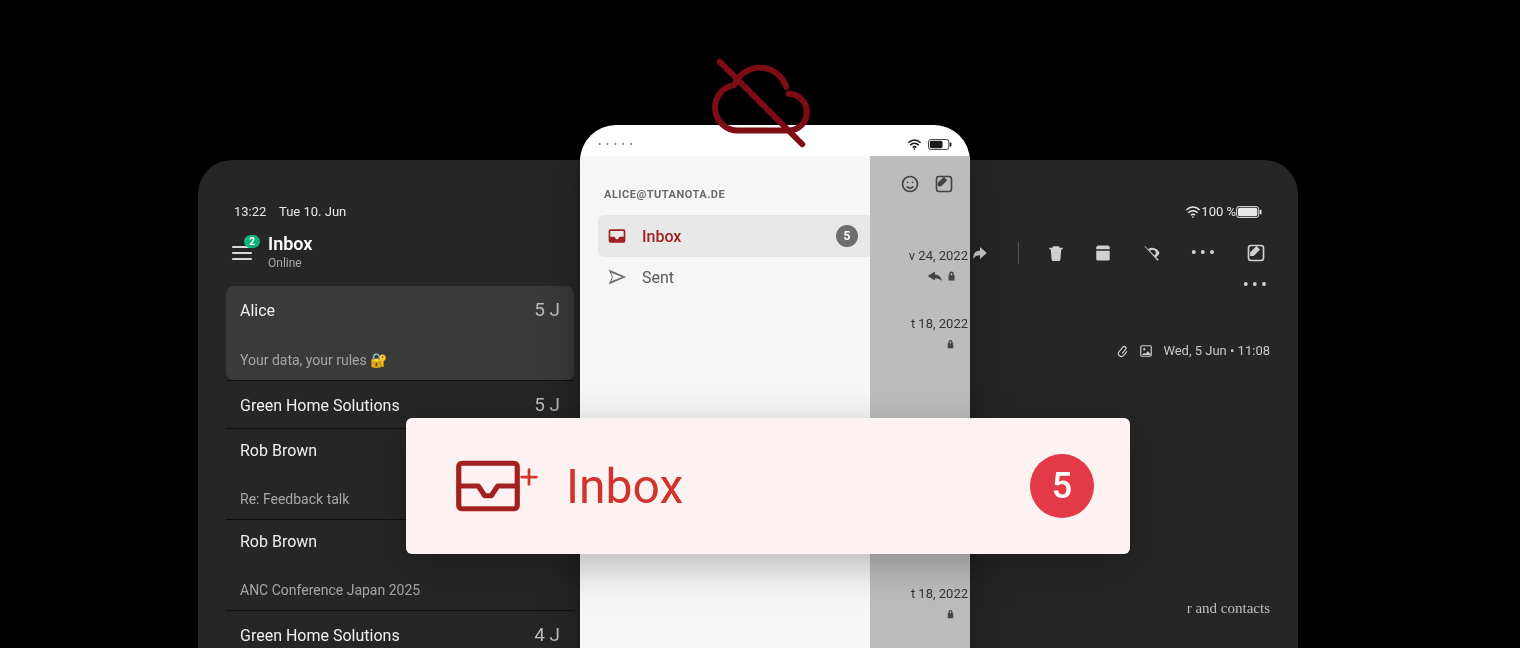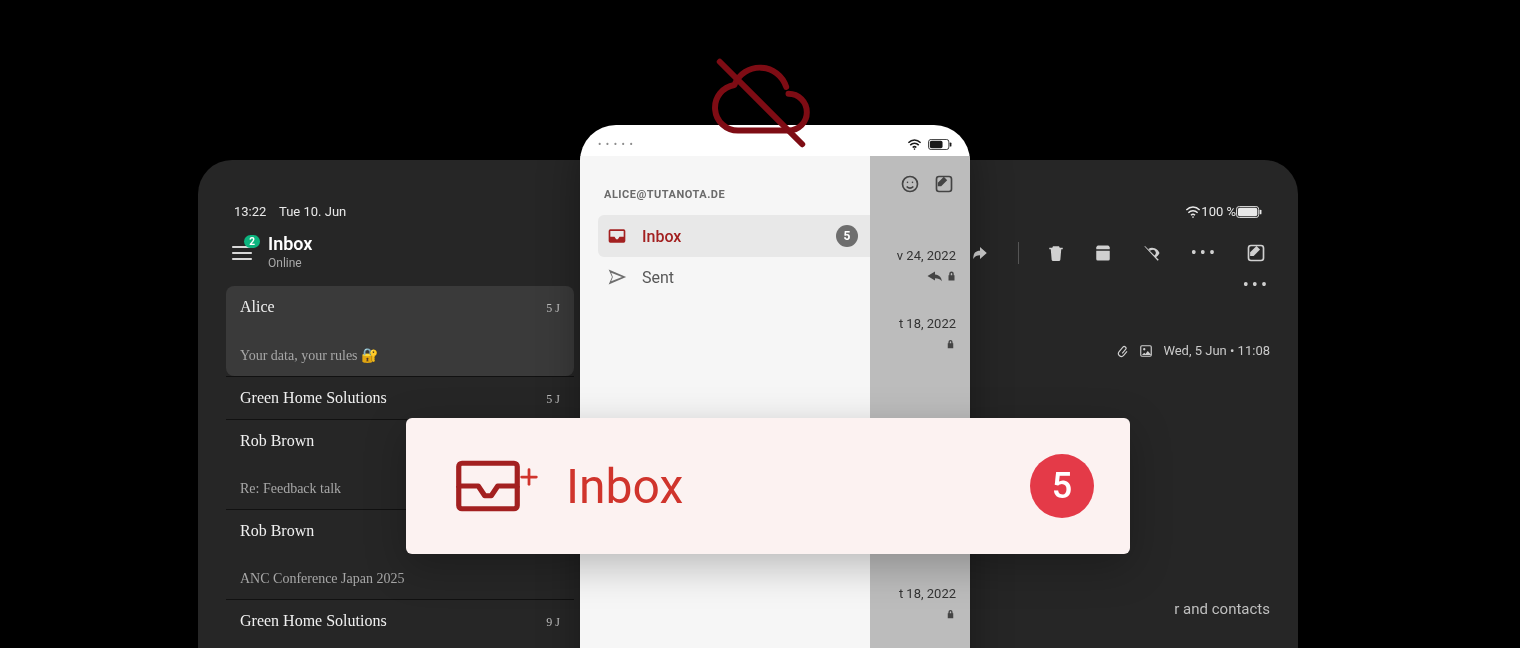--- a/index.html
+++ b/index.html
@@ -31,26 +31,25 @@
   .tablet-header-icons { margin-left: auto; display: flex; align-items: center; gap: 28px; color: #cfcfcf; }
   .tablet-divider { width: 1px; height: 22px; background: #555; }
   .icon { display: inline-flex; align-items: center; justify-content: center; }
 
   .email-list { margin-top: 4px; }
   .email-item {
     padding: 12px 14px;
     border-top: 1px solid #111;
     display: flex; flex-direction: column; gap: 4px;
     background: #262626;
-    font-family: Liberation Serif, serif;
   }
   .email-item.selected { background: #3a3a3a; border-radius: 8px; border-top: none; }
   .email-top { display: flex; justify-content: space-between; align-items: baseline; }
   .email-sender { font-size: 16px; color: #f0f0f0; }
-  .email-date { font-size: 12px; color: #bdbdbd; }
+  .email-date { font-size: 19px; color: #bdbdbd; }
   .email-preview { font-size: 14px; color: #a7a7a7; margin-top: 27px; }
 
   .tablet-right-partial {
     position: absolute; right: 28px; top: 66px; width: 320px;
     color: #cacaca; font-size: 13px;
   }
   .tablet-right-row { display: flex; justify-content: flex-end; align-items: center; gap: 10px; margin-bottom: 8px; }
   .tablet-right-more { color: #cfcfcf; font-size: 18px; letter-spacing: 3px; }
   .right-mid-text { position:absolute; right: 28px; top: 590px; color:#bfbfbf; font-size:15px; }
 
@@ -74,21 +73,21 @@
   .phone-account { font-size: 11px; font-weight:700; letter-spacing:.5px; color:#6b6b6b; padding: 24px 4px 14px 6px; }
   .phone-folder { display:flex; align-items:center; gap:14px; padding: 10px 12px 10px 8px; font-size:16px; color:#585858; border-radius:6px 0 0 6px; }
   .phone-folder.active { background:#e8e8e8; color:#a32020; font-weight:500;}
   .phone-folder .count { margin-left:auto; background:#6e6e6e; color:#fff; font-size:12px; font-weight:700; width:22px; height:22px; border-radius:11px; display:flex; align-items:center; justify-content:center; }
   .phone-section { font-size:11px; font-weight:700; letter-spacing:.5px; color:#7a7a7a; display:flex; justify-content:space-between; align-items:center; padding: 22px 14px 8px 6px; }
 
   .phone-right-strip {
     flex:1; background:#bcbcbc; position:relative;
   }
   .strip-icons { position:absolute; top:18px; right:16px; display:flex; gap:14px; color:#444; }
-  .strip-date { position:absolute; right:14px; font-size:13px; color:#333; }
+  .strip-date { position:absolute; right:2px; font-size:13px; color:#333; }
   .strip-lock { position:absolute; right:14px; font-size:12px; color:#444; }
 
   
   .callout {
     position:absolute;
     left: 406px; top: 418px;
     width: 724px; height: 136px;
     background:#fcf2f1;
     border-radius:6px;
     display:flex; align-items:center;
@@ -220,21 +219,21 @@
       <div class="email-item">
         <div class="email-top">
           <span class="email-sender">Rob Brown</span>
           <span class="email-date"></span>
         </div>
         <div class="email-preview">ANC Conference Japan 2025</div>
       </div>
       <div class="email-item">
         <div class="email-top">
           <span class="email-sender">Green Home Solutions</span>
-          <span class="email-date">9 J</span>
+          <span class="email-date">4 J</span>
         </div>
       </div>
     </div>
   </div>
 
   <div class="tablet-right-partial">
     <div class="tablet-right-row" style="margin-top:48px;">
       <span class="tablet-right-more">•••</span>
     </div>
     <div class="tablet-right-row" style="margin-top:48px;">
@@ -246,21 +245,21 @@
       <span class="icon">
         <svg width="14" height="14" viewBox="0 0 24 24" fill="#cfcfcf">
             <rect x="3" y="3" width="18" height="18" rx="2" fill="none" stroke="#cfcfcf" stroke-width="2"></rect>
             <circle cx="9" cy="9" r="2"></circle>
             <path d="M21 19l-6-7-4 5-2-2-4 4"></path>
           </svg>
       </span>
       <span>Wed, 5 Jun • 11:08</span>
     </div>
   </div>
-  <div class="right-mid-text" style="top:440px;">r and contacts</div>
+  <div class="right-mid-text" style="top:440px;font-family:Liberation Serif, serif;">r and contacts</div>
 
 </div>
 
 <div class="phone">
   <div class="phone-statusbar">
     <span class="phone-dots">• • • • •</span>
     <span class="icon">
       <svg width="15" height="11" viewBox="0 0 24 18" fill="none" stroke="#1a1a1a" stroke-width="2.4">
           <path d="M2 6 C8 0 16 0 22 6 M5 10 C9 6 15 6 19 10 M9 14 C11 12 13 12 15 14"></path>
           <circle cx="12" cy="16.5" r="1.3" fill="#1a1a1a" stroke="none"></circle>

